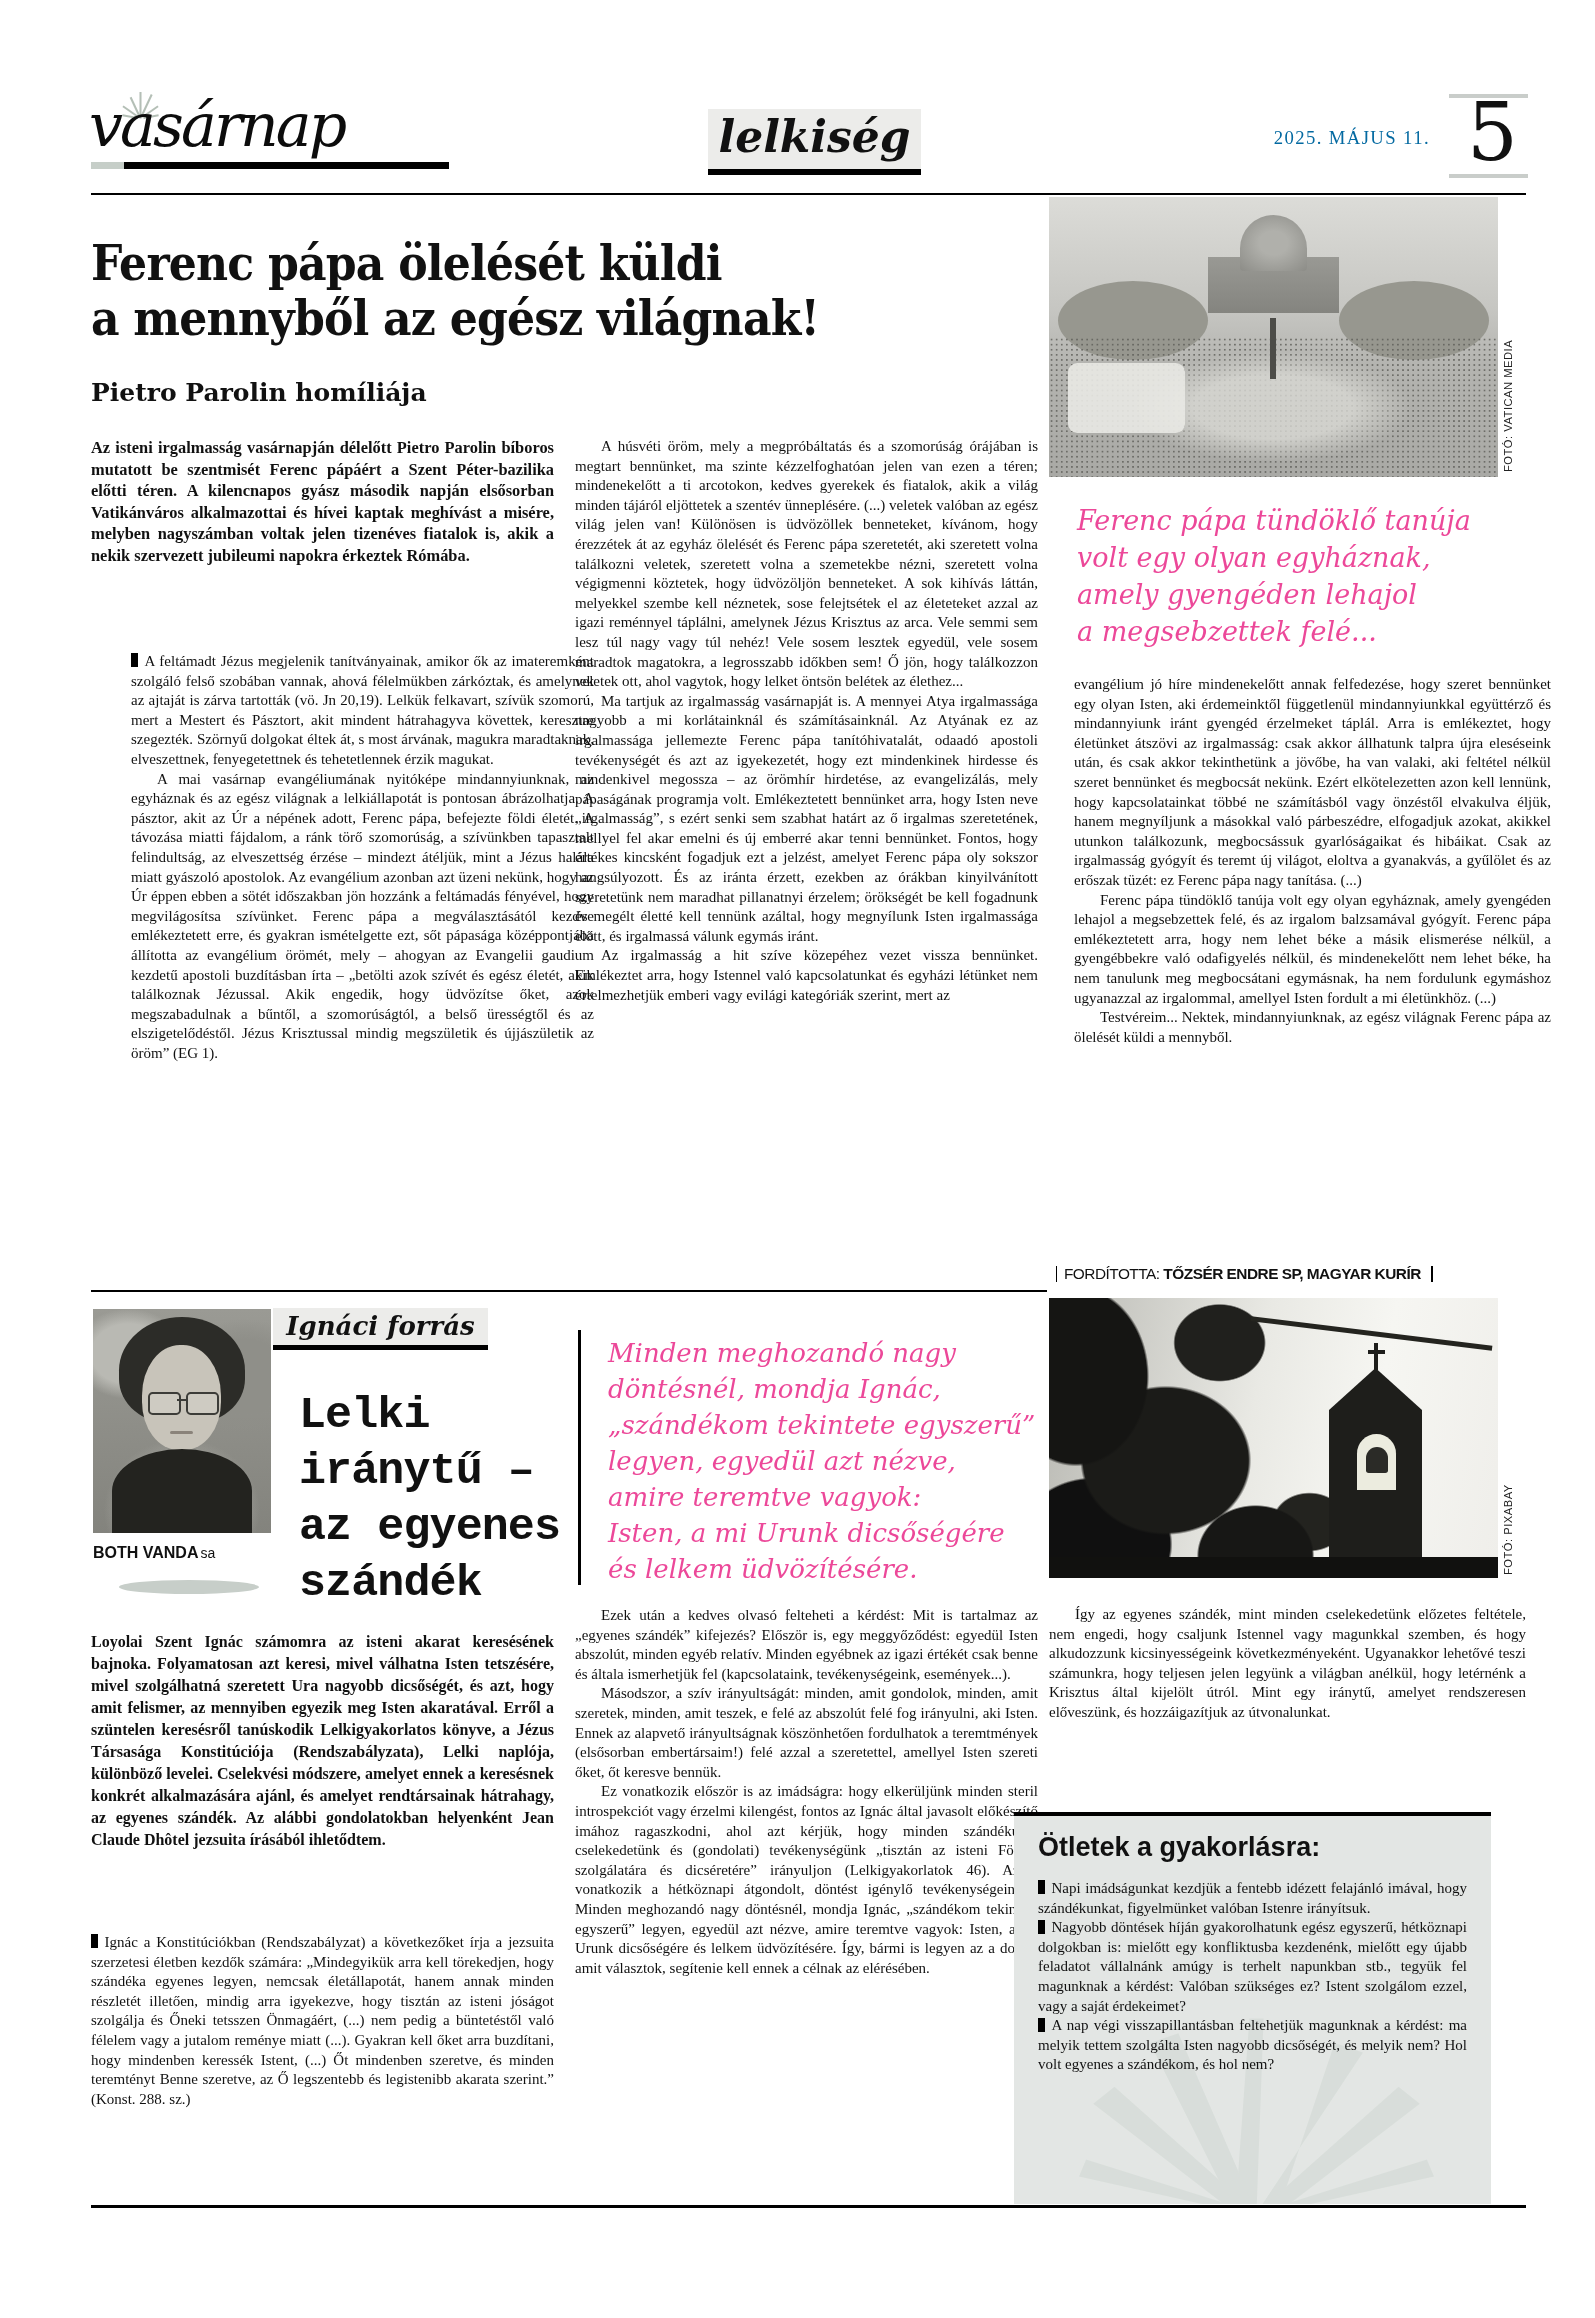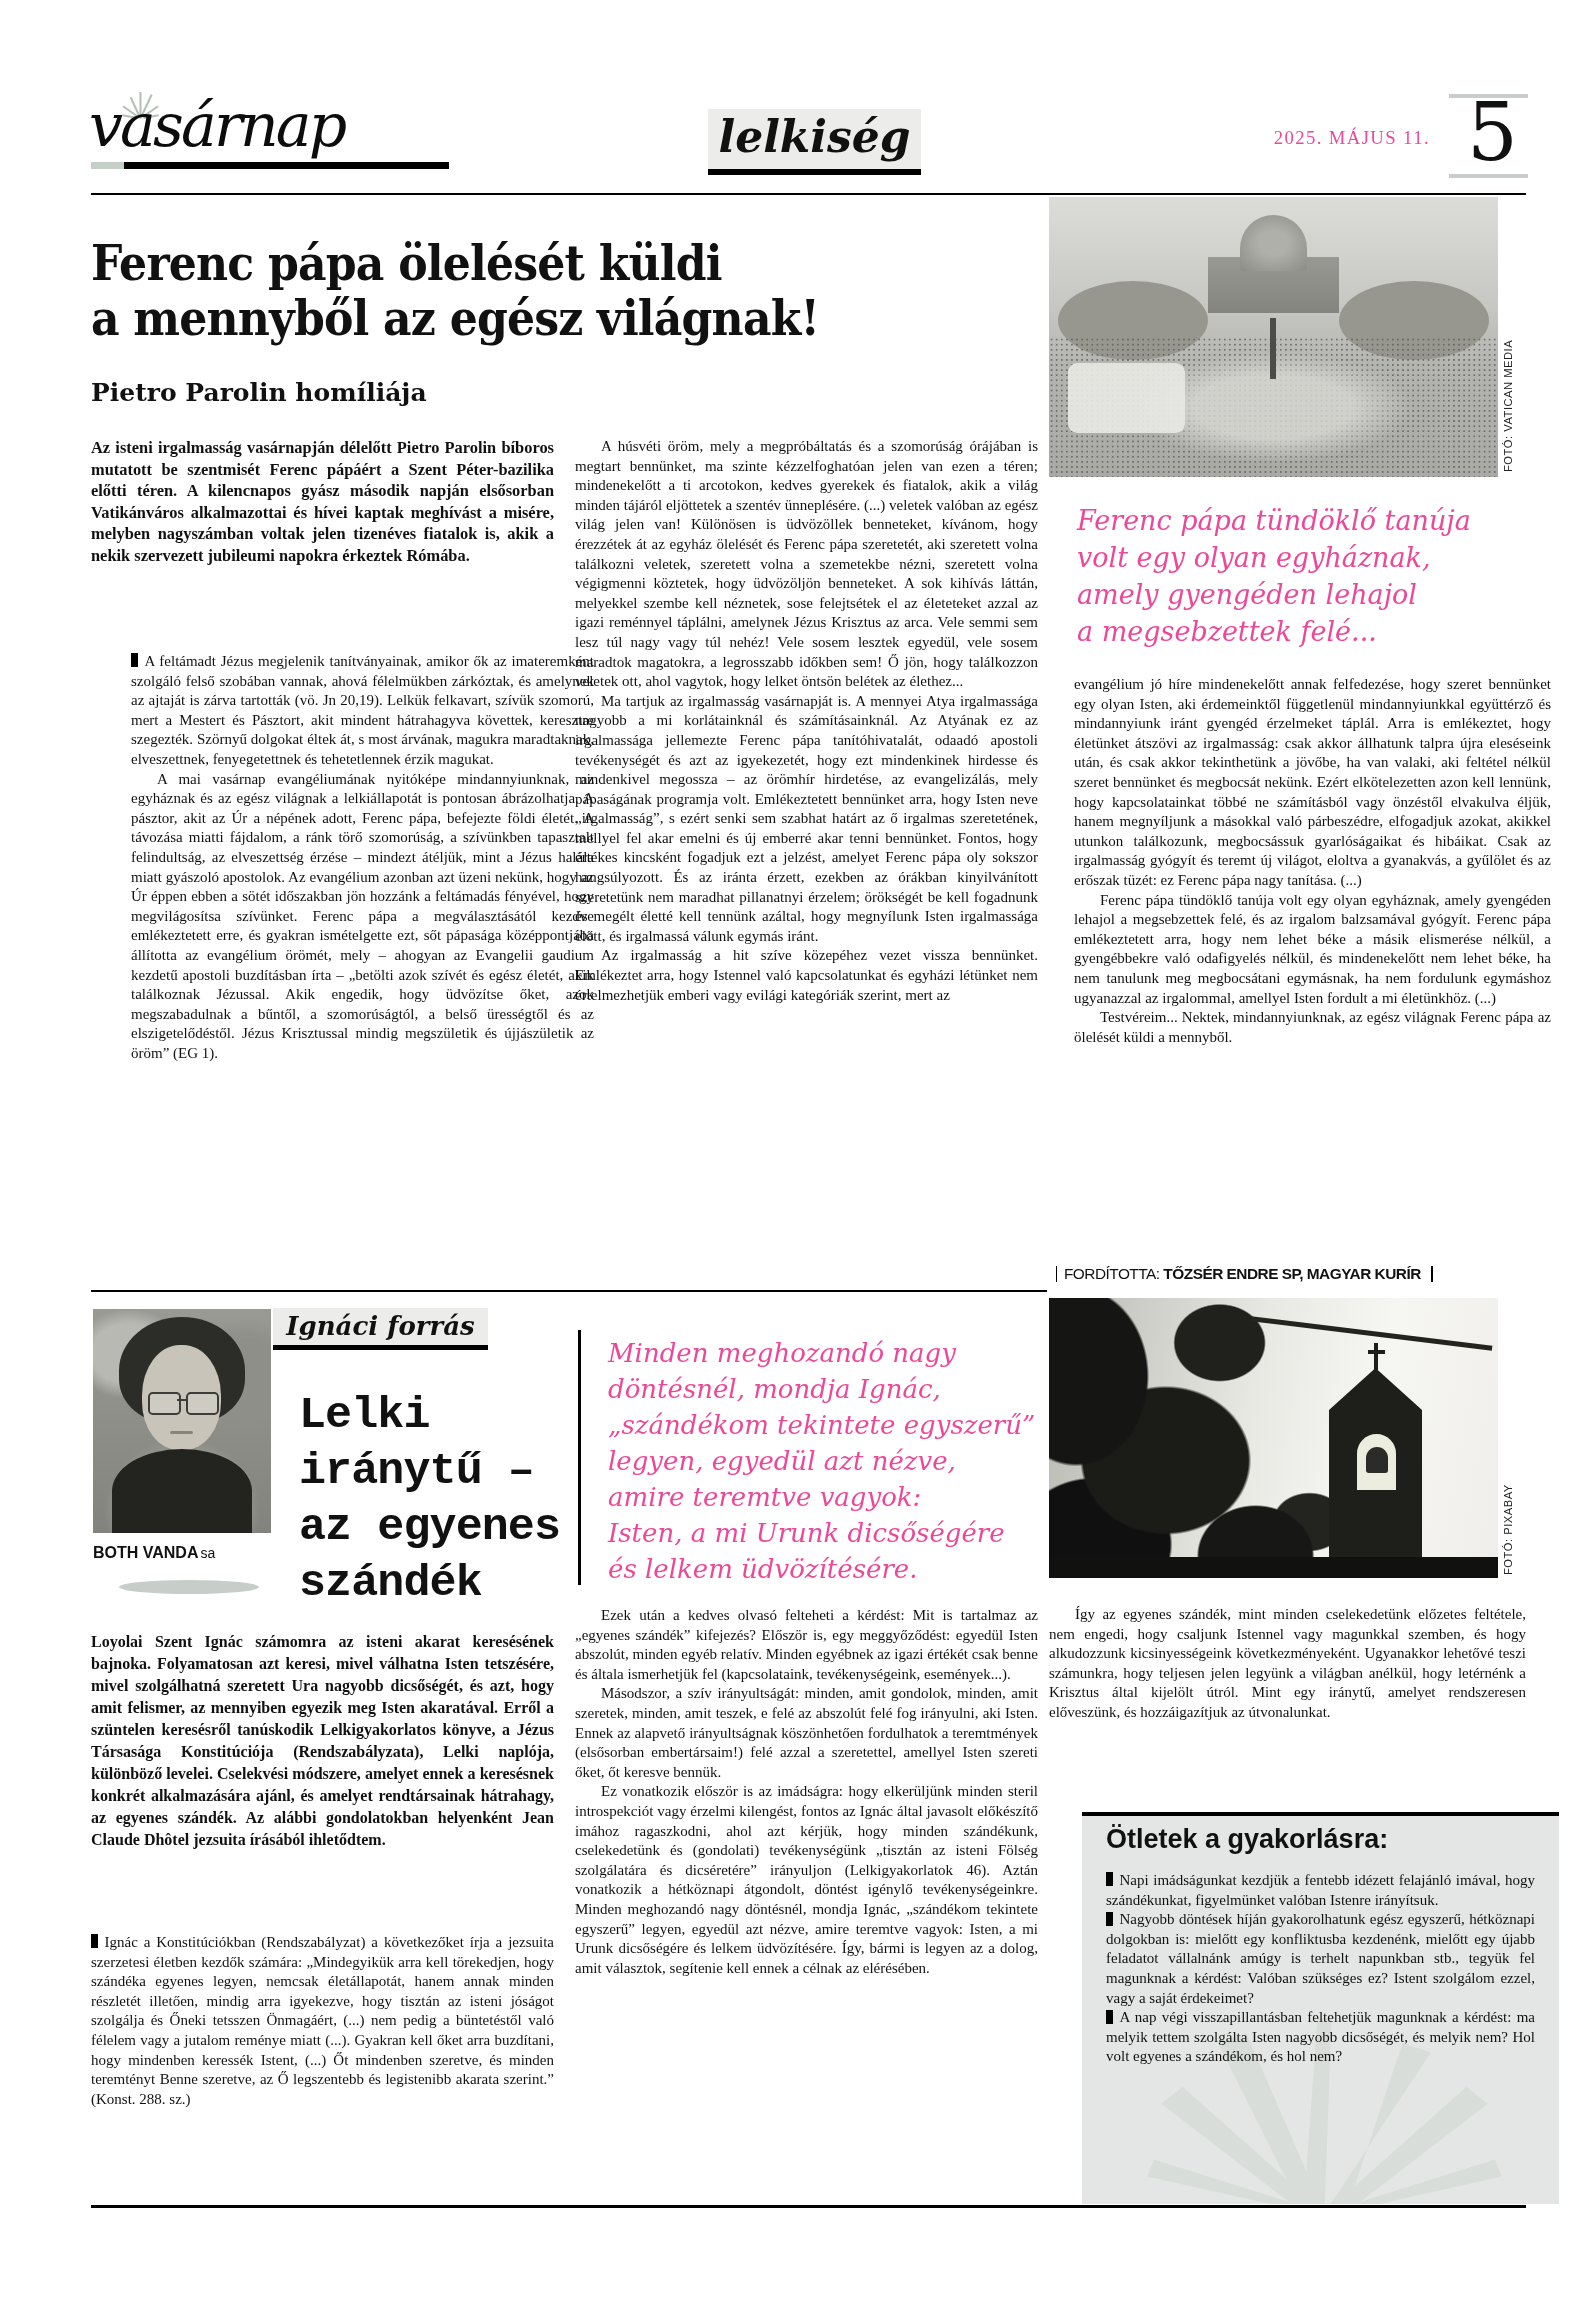--- a/index.html
+++ b/index.html
@@ -11,21 +11,21 @@
   .masthead{left:89px;top:93px;width:374px;font-family:"DejaVu Serif",serif;
             font-style:italic;font-size:60px;line-height:65px;letter-spacing:-2.8px;color:#0c0c0c;}
   .mast-under-gray{left:91px;top:162px;width:33px;height:6.5px;background:#c6cec8;}
   .mast-under-black{left:124px;top:162px;width:325px;height:6.5px;background:#000;}
   .sparkle{left:115px;top:92px;width:51px;height:51px;}
   .section-box{left:708px;top:109px;width:213px;height:60px;background:#ececea;
                border-bottom:6.5px solid #000;text-align:center;}
   .section-box span{font-family:"DejaVu Serif",serif;font-style:italic;font-weight:bold;
                font-size:44px;line-height:56px;}
   .issue-date{left:1196px;top:127px;width:234px;text-align:right;font-size:18.7px;
-              letter-spacing:1.4px;color:#ec4899;}
+              letter-spacing:1.4px;color:#0369a1;}
   .pagenum{left:1454px;top:92px;width:77px;text-align:center;
            font-family:"DejaVu Serif",serif;font-size:80px;line-height:82px;font-weight:normal;}
   .pn-bar{left:1449px;width:79px;height:4.2px;background:#c9cdca;}
   .hdr-rule{left:91px;top:193px;width:1435px;height:2.3px;background:#000;}
 
   
   .bodycol{font-size:15px;line-height:19.6px;text-align:justify;overflow:hidden;}
   .bodycol p{margin:0;}
   .bodycol p.ind{text-indent:26px;}
   .pmark{display:inline-block;width:7px;height:14px;background:#000;margin-right:6.5px;vertical-align:-1.4px;}
@@ -113,22 +113,22 @@
   .kicker-box span{font-family:"DejaVu Serif",serif;font-style:italic;font-weight:bold;
       font-size:26px;line-height:37px;}
   .headline2{left:299px;top:1380px;width:262px;font-family:Liberation Mono, monospace;font-weight:bold;
       font-size:45px;line-height:56px;letter-spacing:-0.9px;margin-top:8px;}
   .caption{left:93px;top:1544px;width:178px;font-family:"Liberation Sans",sans-serif;}
   .caption .nm{font-weight:bold;font-size:16px;}
   .caption .sx{font-size:14px;}
   .cap-shadow{left:119px;top:1580px;width:140px;height:14px;border-radius:50%;background:#c7cec9;}
   .pq2-rule{left:578px;top:1330px;width:2.8px;height:255px;background:#000;}
   .pq2{left:608px;top:1335px;width:430px;font-size:26px;line-height:36px;}
-  .boxpr{left:1082px;top:1812px;width:477px;height:392px;background:#e3e6e4;
-      border-top:4.7px solid #000;box-sizing:border-box;padding:8px 24px;overflow:hidden;}
+  .boxpr{left:1014px;top:1812px;width:477px;height:392px;background:#e3e6e4;
+      border-top:4.7px solid #000;box-sizing:border-box;padding:16px 24px;overflow:hidden;}
   .boxpr h3{margin:0 0 17px 0;font-family:"Liberation Sans",sans-serif;font-size:27px;line-height:30px;}
   .boxpr .bx{margin:0;font-size:15px;line-height:19.6px;text-align:justify;position:relative;z-index:2;}
   .watermark{position:absolute;left:65px;top:154px;width:355px;height:243px;z-index:1;opacity:.8;}
   .bot-rule{left:91px;top:2205px;width:1435px;height:2.8px;background:#000;}
 </style>
 </head>
 <body>
 
 <div id="page">
 

